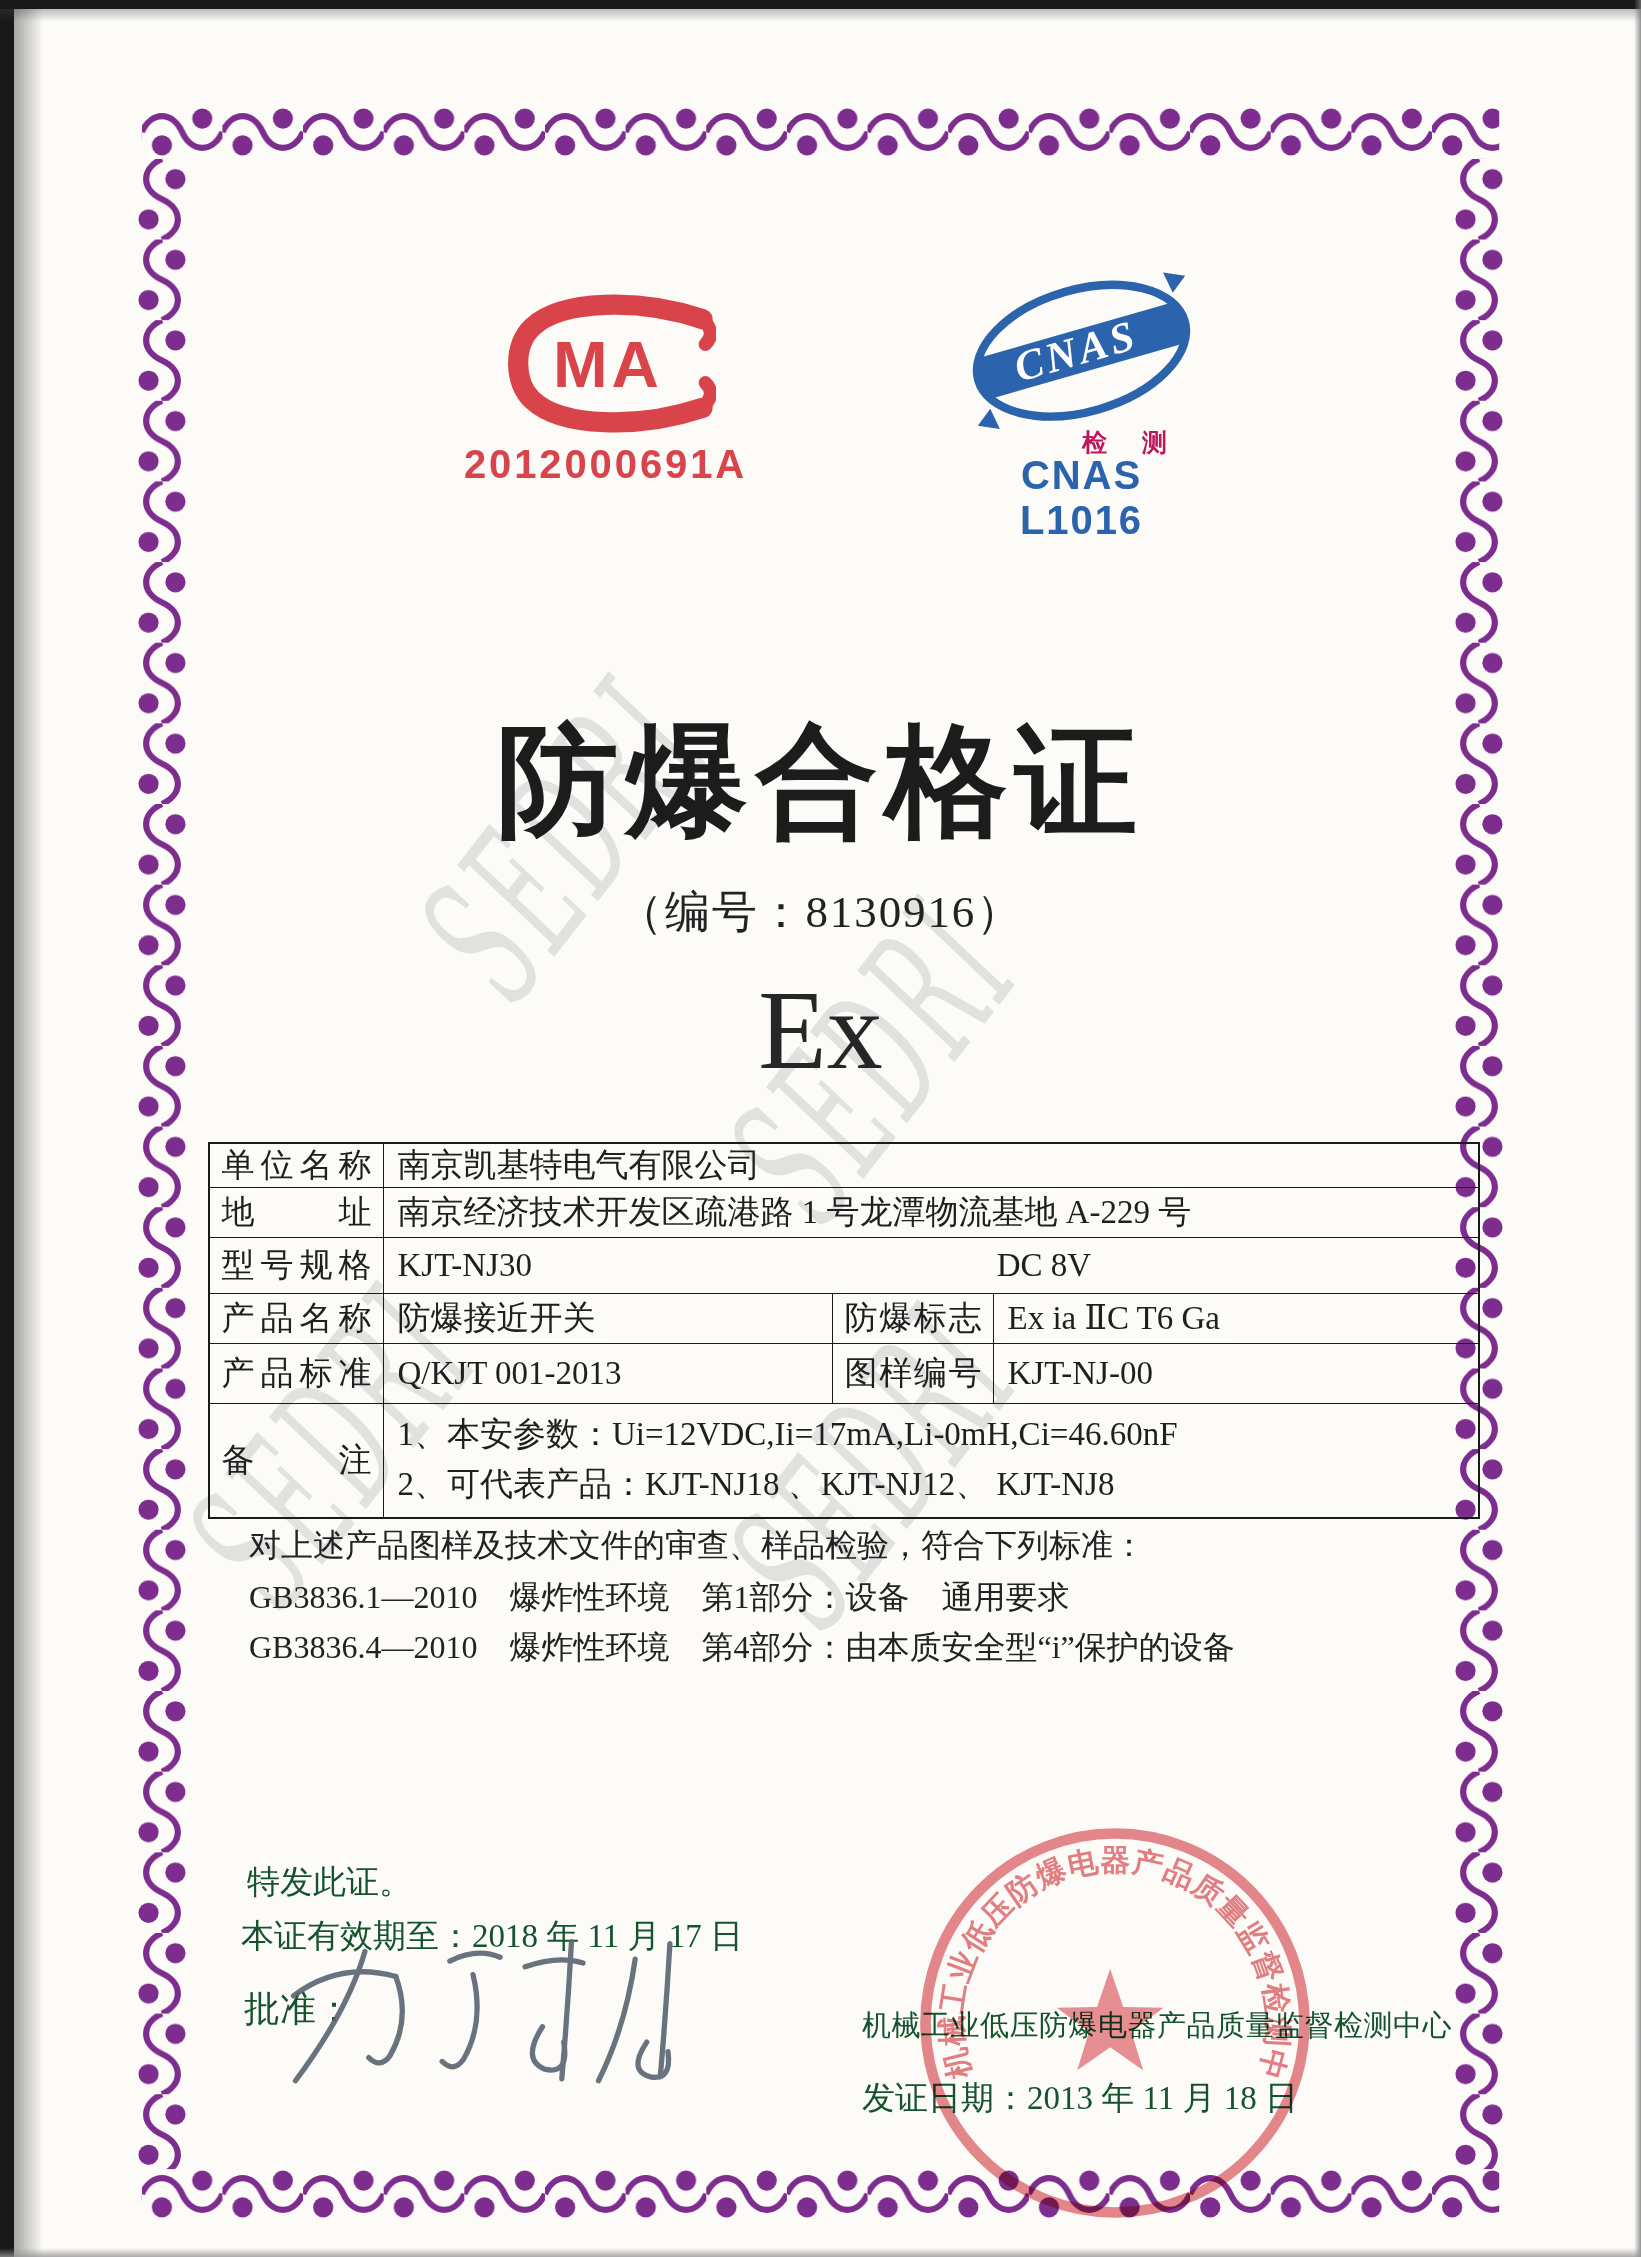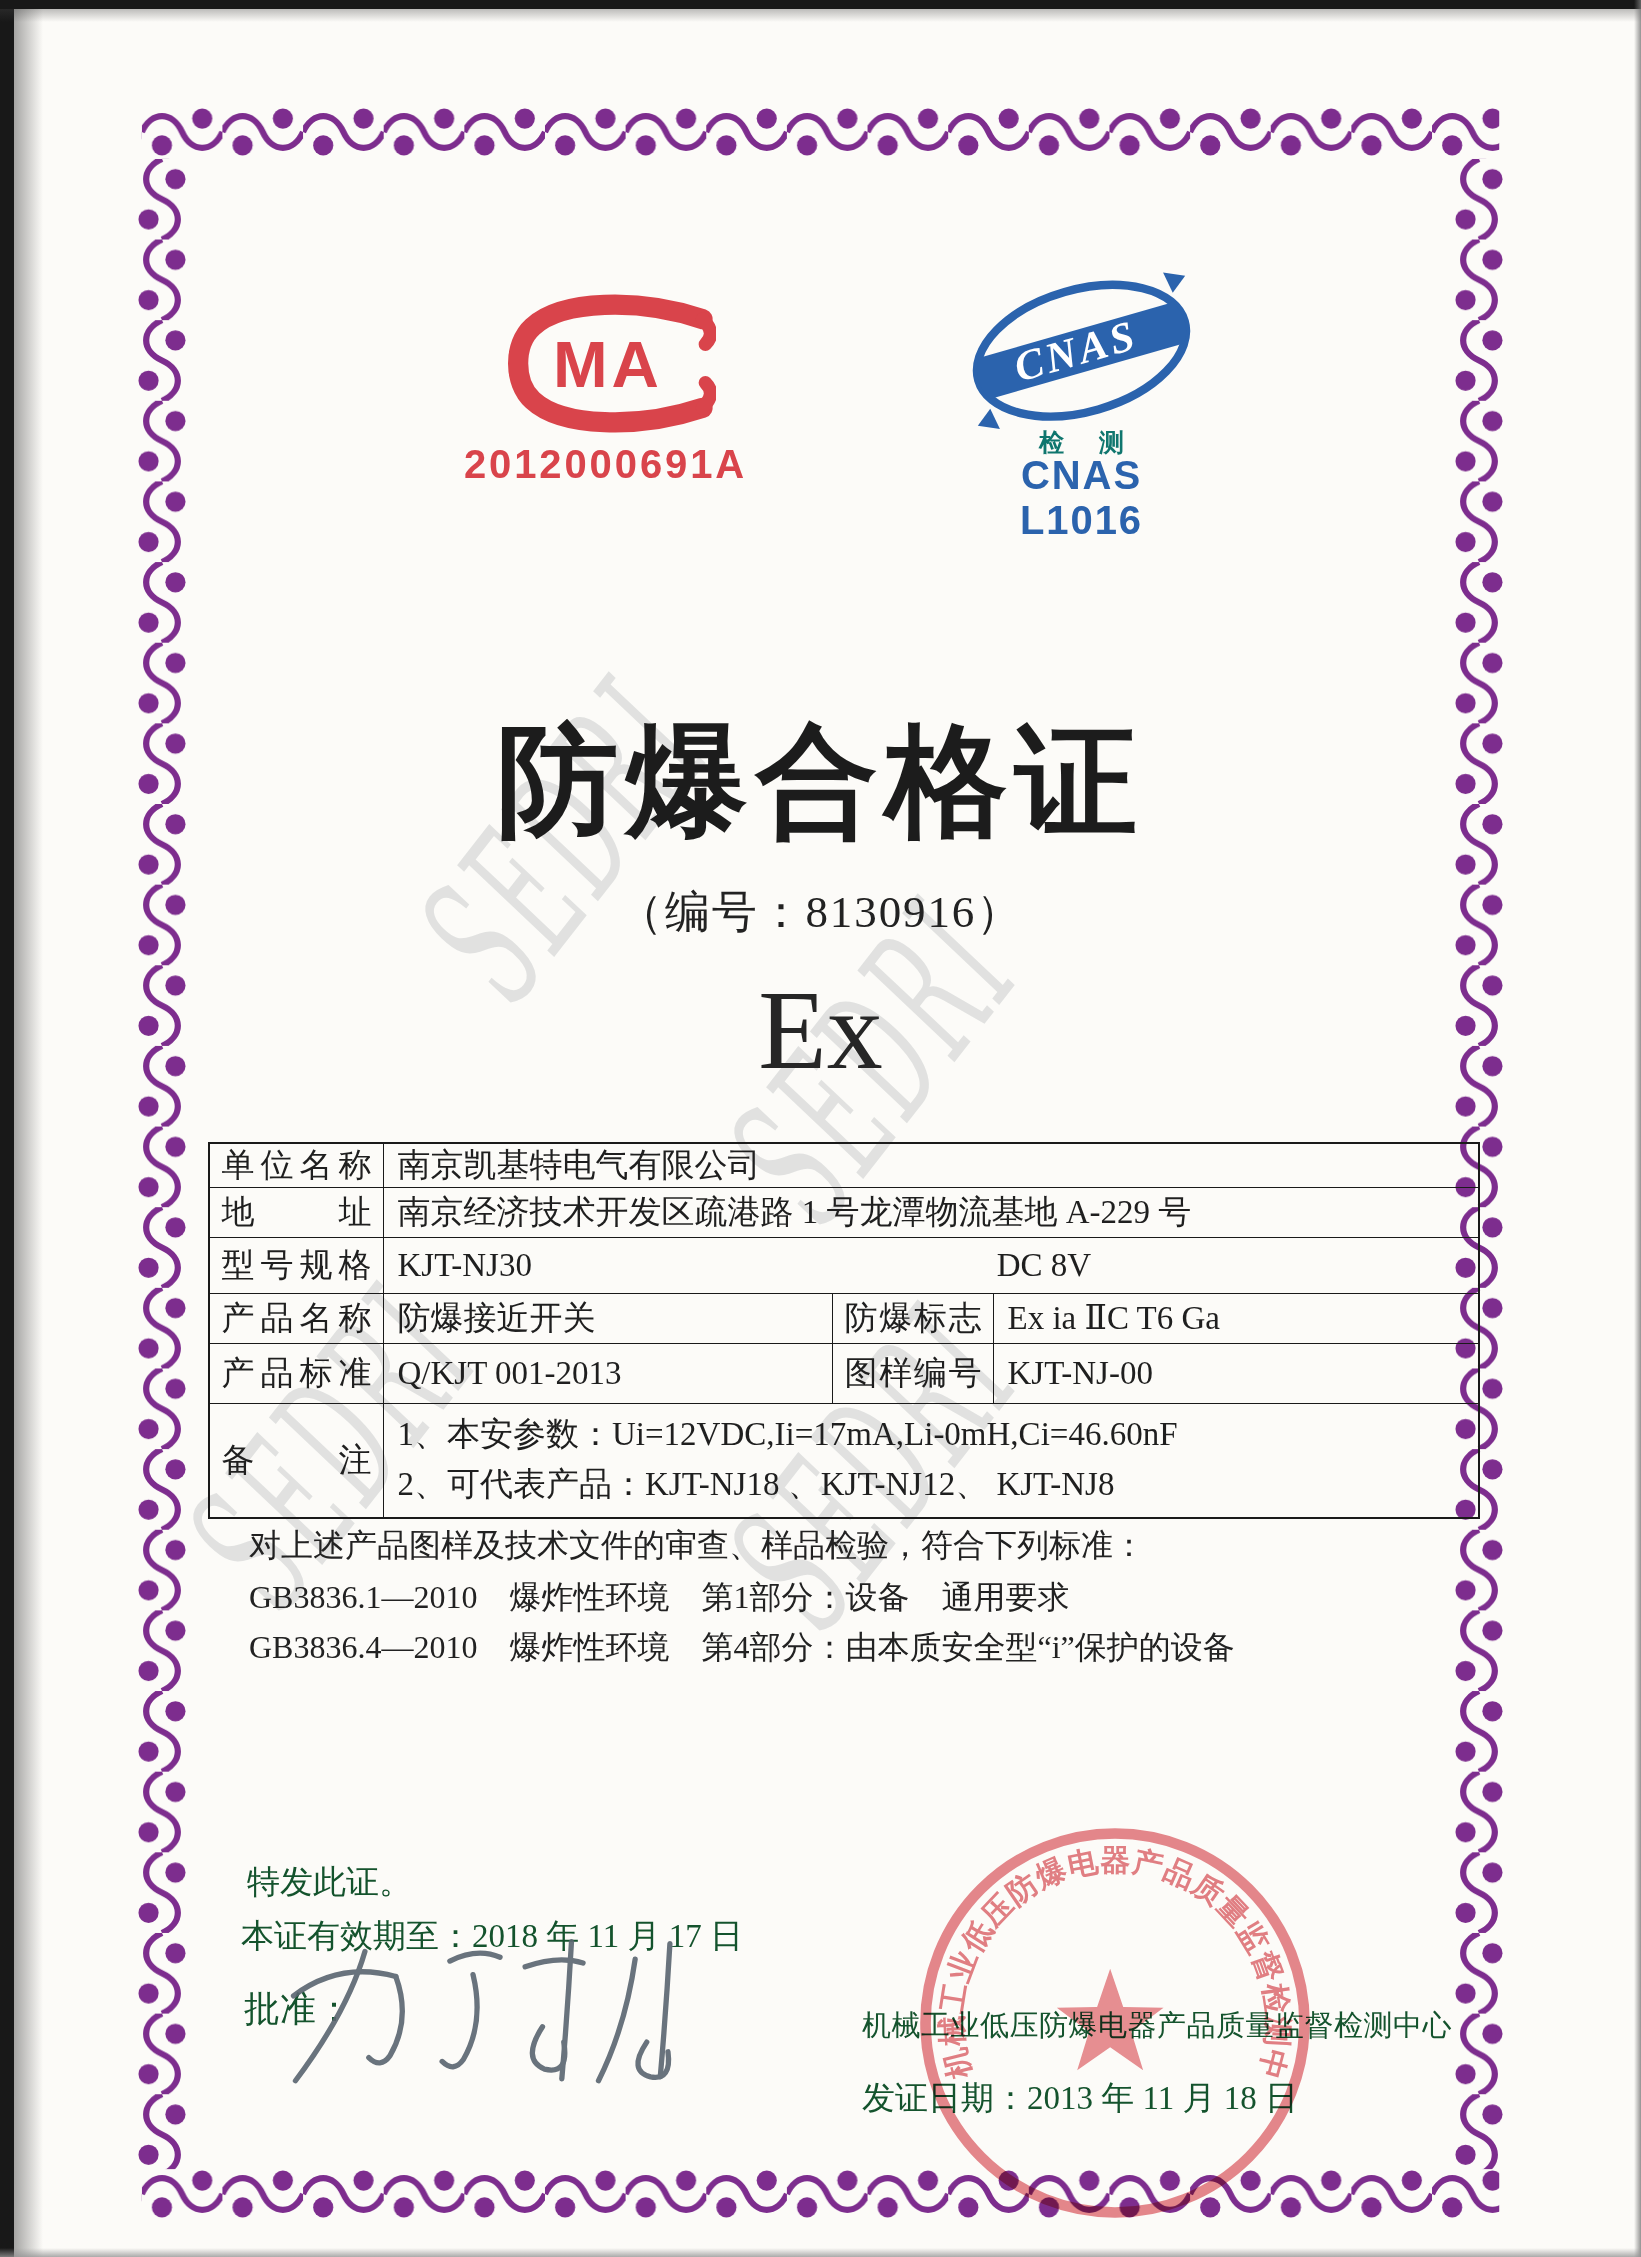--- a/index.html
+++ b/index.html
@@ -34,23 +34,23 @@
     transform:translate(-50%,-50%) rotate(-52deg) scaleY(2.05);
   }
 
   
   .cma-number {
     left:446px; top:442px; width:319px; text-align:center;
     font-family:"Liberation Sans","DejaVu Sans",sans-serif;
     font-weight:bold; font-size:40px; letter-spacing:2.9px; color:#d9444b;
   }
   .cnas-sub {
-    left:961px; top:426px; width:241px; text-align:center;
+    left:961px; top:426px; width:241px; text-align:right;
     font-weight:bold; font-size:25px; letter-spacing:35px; text-indent:35px;
-    color:#0f766e; font-family:"Liberation Sans","DejaVu Sans",sans-serif;
+    color:#be185d; font-family:"Liberation Sans","DejaVu Sans",sans-serif;
   }
   .cnas-code {
     left:961px; top:453px; width:241px; text-align:center;
     font-family:"Liberation Sans","DejaVu Sans",sans-serif;
     font-weight:bold; font-size:40px; letter-spacing:1.9px; color:#2b63ad;
   }
 
   
   .title-main {
     left:0; top:701px; width:1641px; text-align:center;

